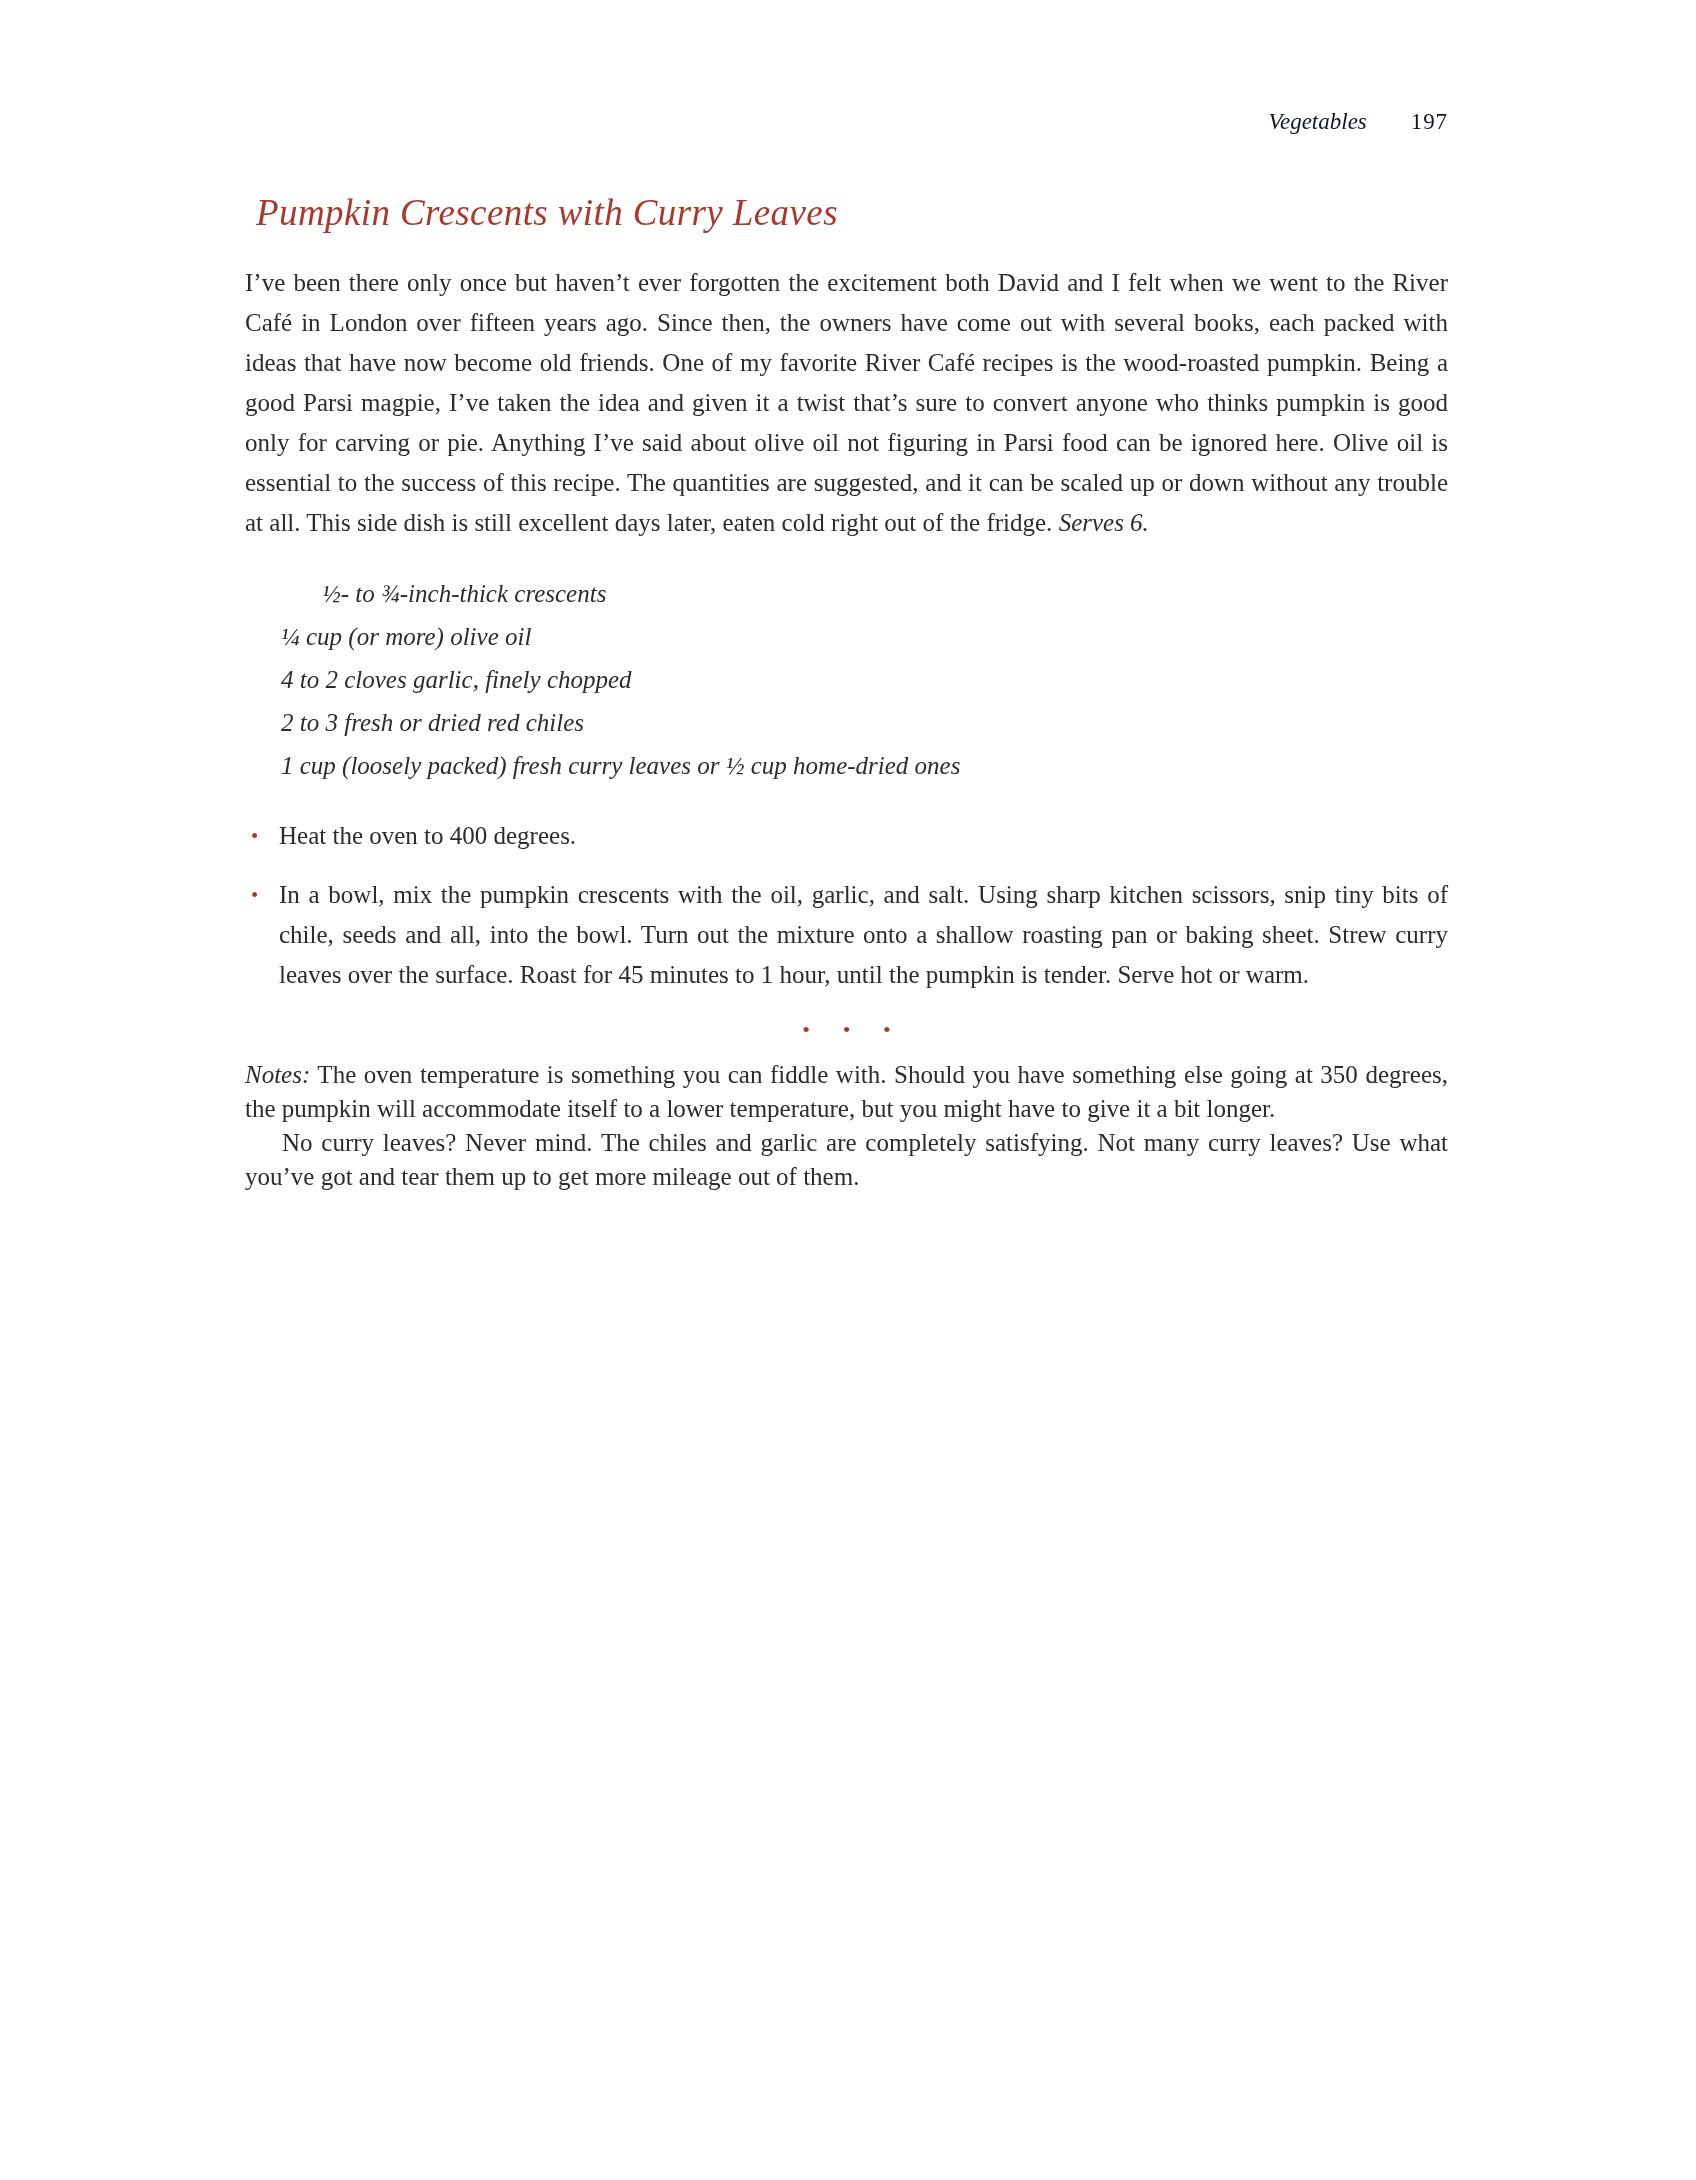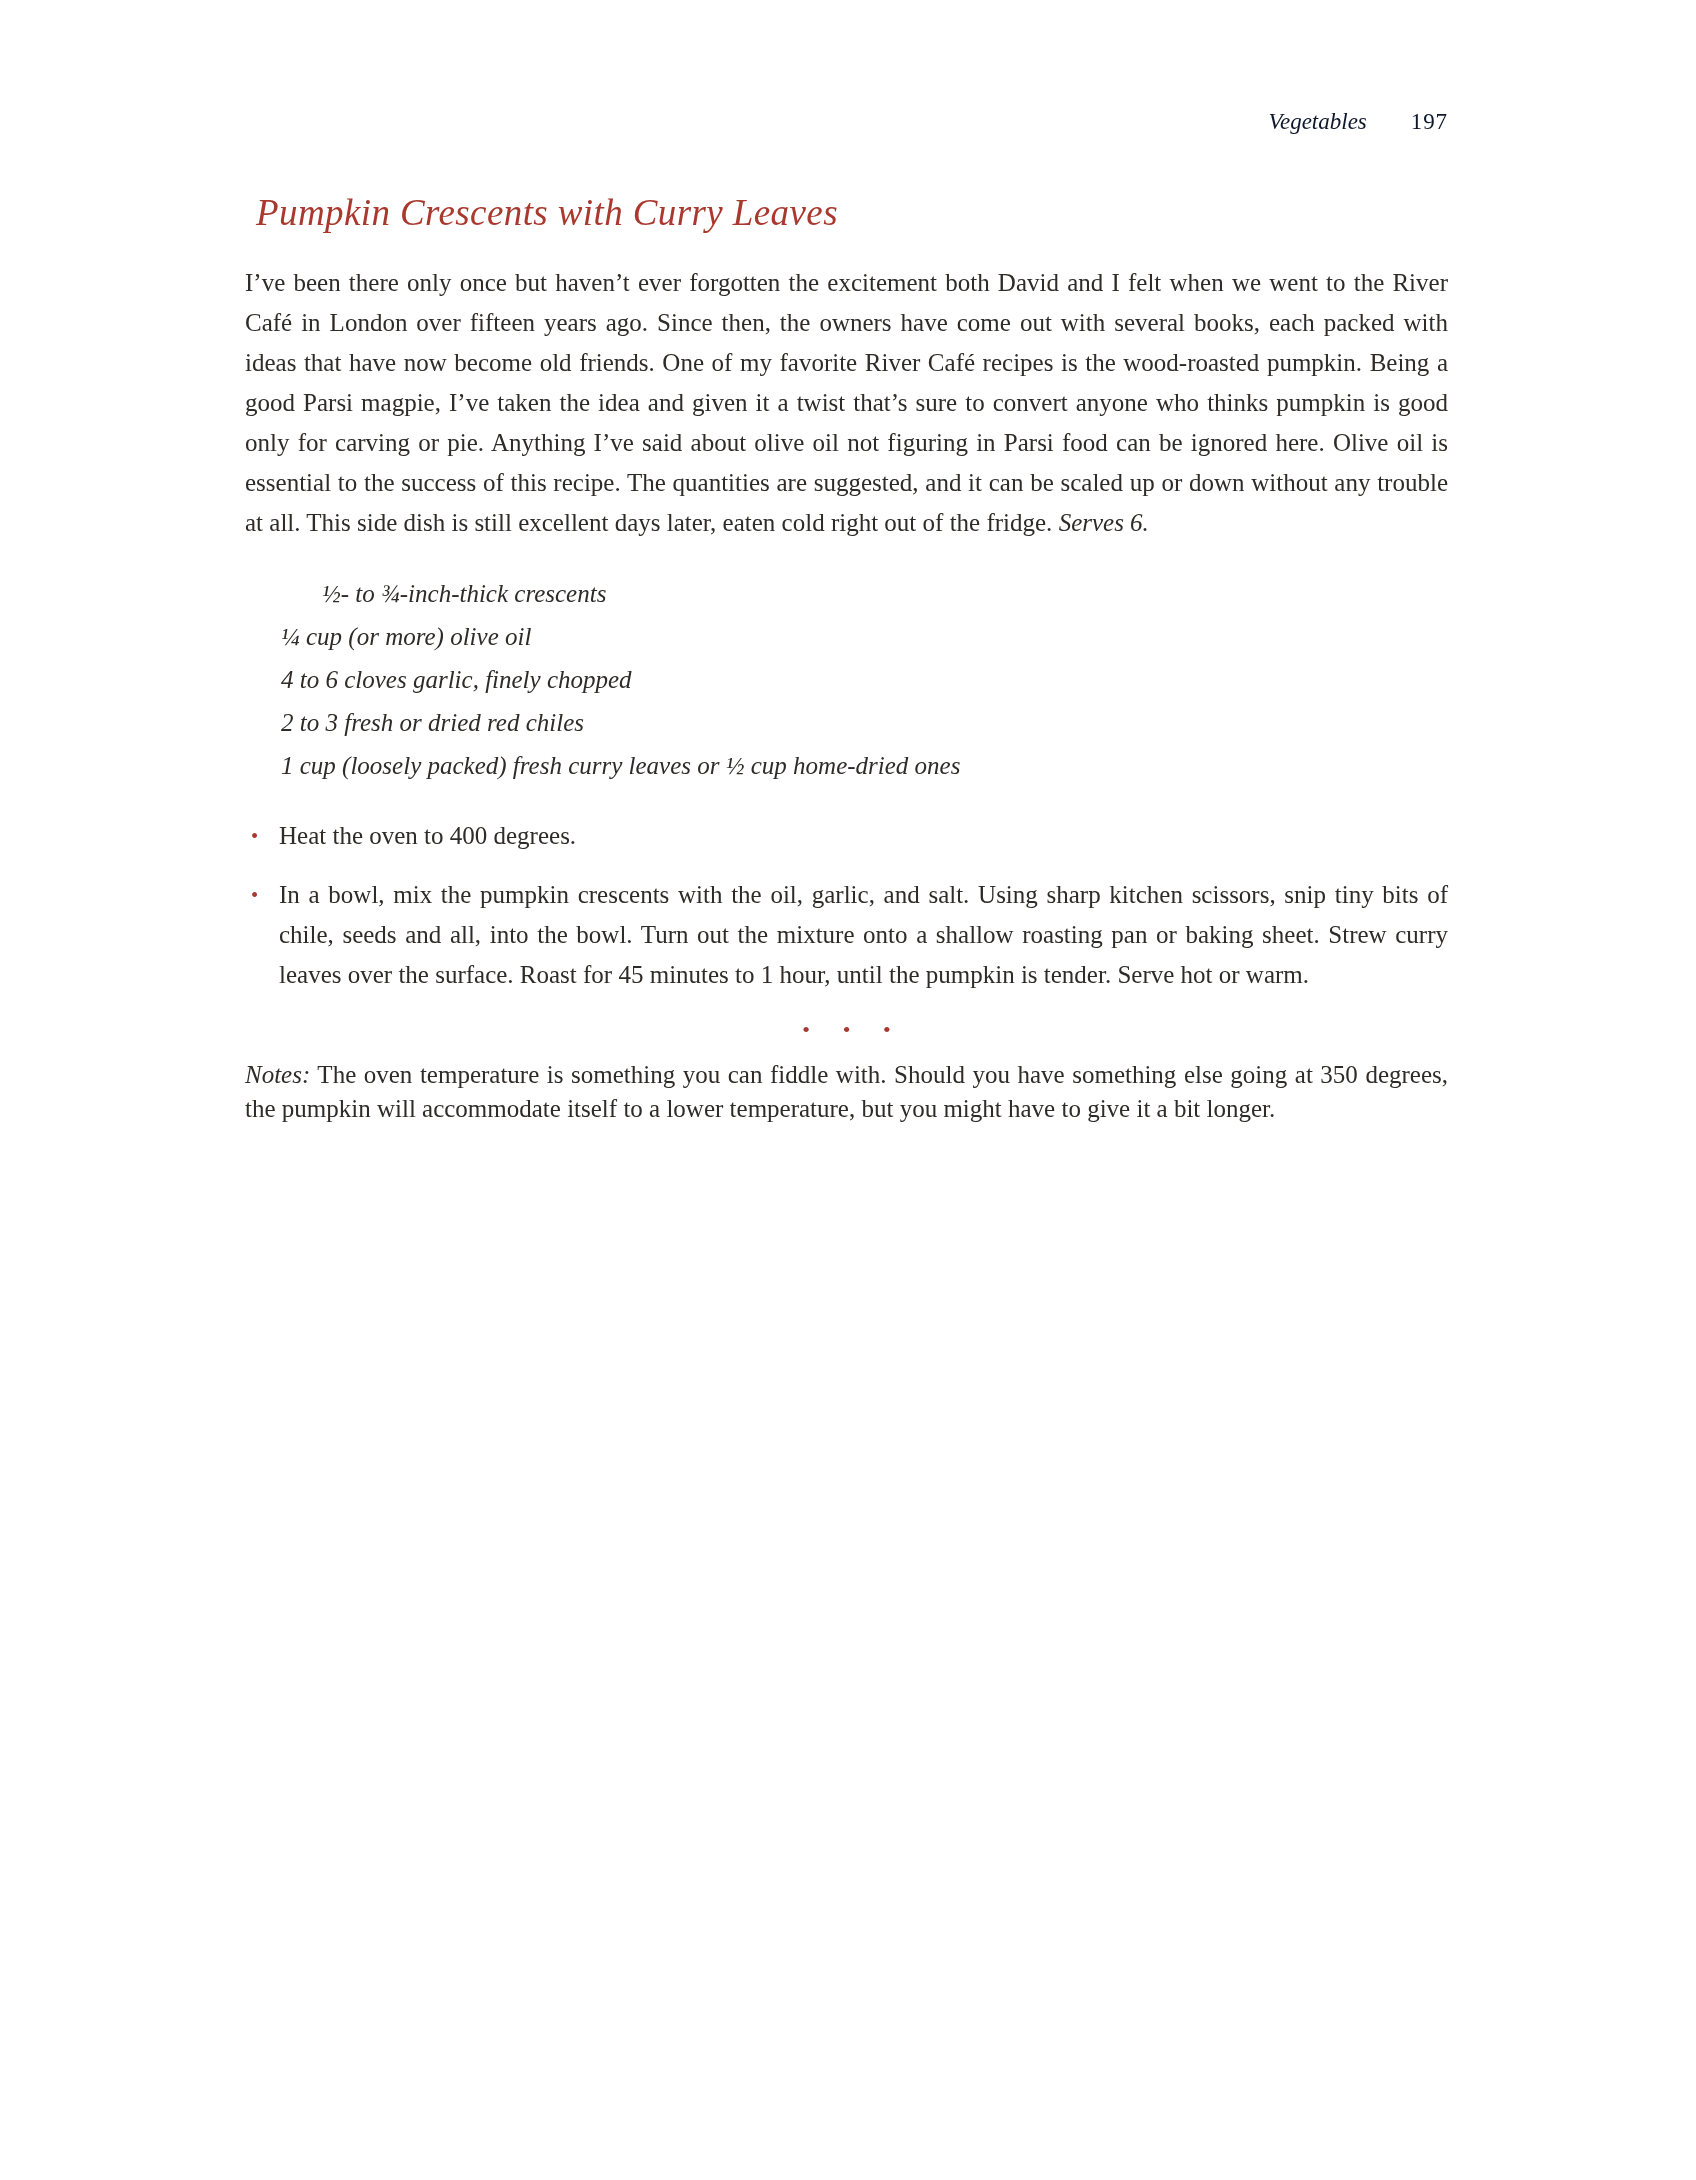--- a/index.html
+++ b/index.html
@@ -105,36 +105,37 @@
     <span class="page-number">197</span>
   </div>
 
   <h1 class="recipe-title">Pumpkin Crescents with Curry Leaves</h1>
 
   <p class="intro"><span>I’ve been there only once but haven’t ever forgotten the excitement both David and I felt when we went to the River Café in London over fifteen years ago. Since then, the owners have come out with several books, each packed with ideas that have now become old friends. One of my favorite River Café recipes is the wood-roasted pumpkin. Being a good Parsi magpie, I’ve taken the idea and given it a twist that’s sure to convert anyone who thinks pumpkin is good only for carving or pie. Anything I’ve said about olive oil not figuring in Parsi food can be ignored here. Olive oil is essential to the success of this recipe. The quantities are suggested, and it can be scaled up or down without any trouble at all. This side dish is still excellent days later, eaten cold right out of the fridge.</span> <span class="serves">Serves 6.</span></p>
 
   <div class="ingredients">
     <div class="ingredient-line cont">½- to ¾-inch-thick crescents</div>
     <div class="ingredient-line">¼ cup (or more) olive oil</div>
-    <div class="ingredient-line">4 to 6 cloves garlic, finely chopped</div>
+    <div class="ingredient-line">4 to 2 cloves garlic, finely chopped</div>
     <div class="ingredient-line">2 to 3 fresh or dried red chiles</div>
     <div class="ingredient-line">1 cup (loosely packed) fresh curry leaves or ½ cup home-dried ones</div>
   </div>
 
   <div class="steps">
     <div class="step">
       <span class="step-bullet">•</span>
       <span class="step-text">Heat the oven to 400 degrees.</span>
     </div>
     <div class="step">
       <span class="step-bullet">•</span>
       <span class="step-text">In a bowl, mix the pumpkin crescents with the oil, garlic, and salt. Using sharp kitchen scissors, snip tiny bits of chile, seeds and all, into the bowl. Turn out the mixture onto a shallow roasting pan or baking sheet. Strew curry leaves over the surface. Roast for 45 minutes to 1 hour, until the pumpkin is tender. Serve hot or warm.</span>
     </div>
   </div>
 
   <div class="section-divider">• • •</div>
 
   <div class="notes">
     <p><span class="notes-label">Notes:</span><span> The oven temperature is something you can fiddle with. Should you have something else going at 350 degrees, the pumpkin will accommodate itself to a lower temperature, but you might have to give it a bit longer.</span></p>
+    <p class="indented">No curry leaves? Never mind. The chiles and garlic are completely satisfying. Not many curry leaves? Use what you’ve got and tear them up to get more mileage out of them.</p>
   </div>
 
 </div>
 
 
 </body></html>

